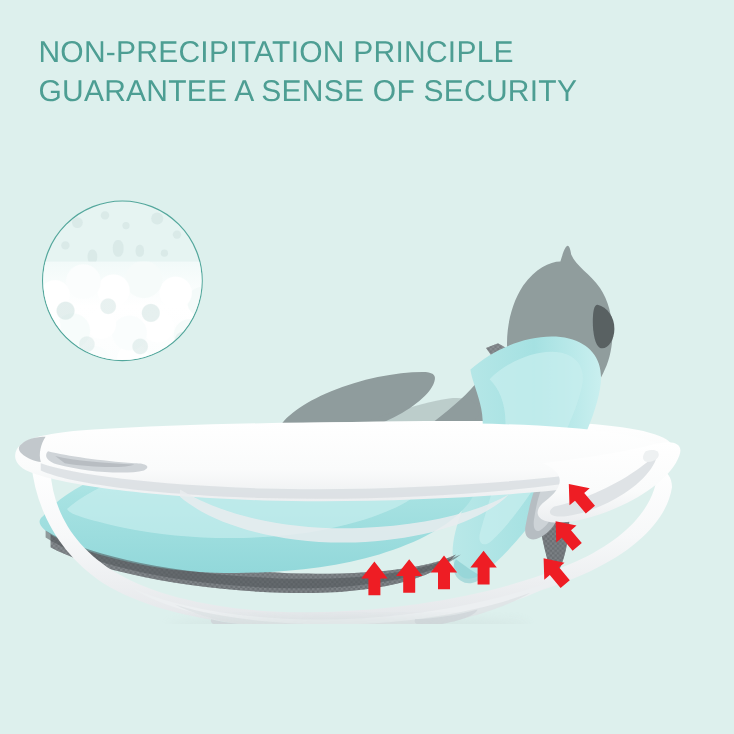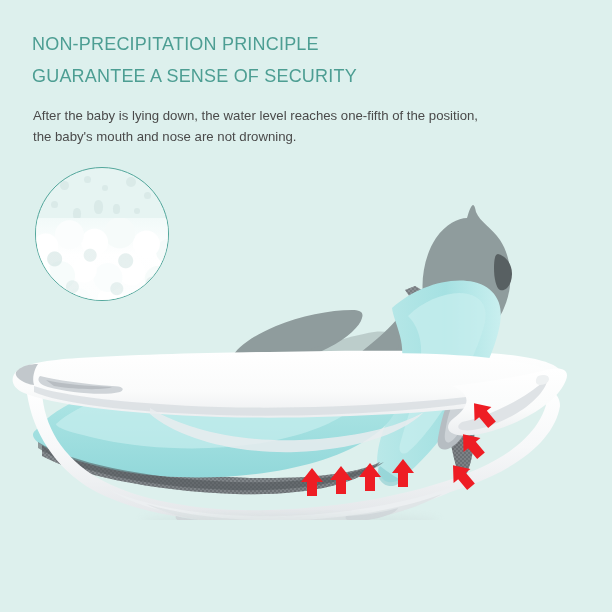--- a/index.html
+++ b/index.html
@@ -21,21 +21,21 @@
     overflow: hidden;
   }
 
   
   .headline {
     position: absolute;
     left: 32px;
     top: 28px;
     width: 540px;
     color: #4d9e93;
-    font-size: 18px;
+    font-size: 25px;
     line-height: 32px;
     letter-spacing: 0.2px;
     font-weight: 400;
     white-space: pre-line;
   }
   .subcopy {
     position: absolute;
     left: 33px;
     top: 105px;
     width: 480px;
@@ -113,22 +113,20 @@
   .scene svg { display: block; }
 </style>
 </head>
 <body>
 
 <div class="page">
 
   <div class="headline">NON-PRECIPITATION PRINCIPLE
 GUARANTEE A SENSE OF SECURITY</div>
 
-  <div class="subcopy">After the baby is lying down, the water level reaches one-fifth of the position,
-the baby's mouth and nose are not drowning.</div>
 
   <div class="bubble-circle">
     <div class="float-bead" style="left:18%; top:10%; width:9px; height:9px;"></div>
     <div class="float-bead" style="left:36%; top:6%; width:7px; height:7px;"></div>
     <div class="float-bead" style="left:50%; top:13%; width:6px; height:6px;"></div>
     <div class="float-bead" style="left:68%; top:7%; width:10px; height:10px;"></div>
     <div class="float-bead" style="left:82%; top:18%; width:7px; height:7px;"></div>
     <div class="float-bead" style="left:11%; top:25%; width:7px; height:7px;"></div>
     <div class="float-bead" style="left:28%; top:30%; width:8px; height:12px; border-radius:45%;"></div>
     <div class="float-bead" style="left:44%; top:24%; width:9px; height:14px; border-radius:45%;"></div>

